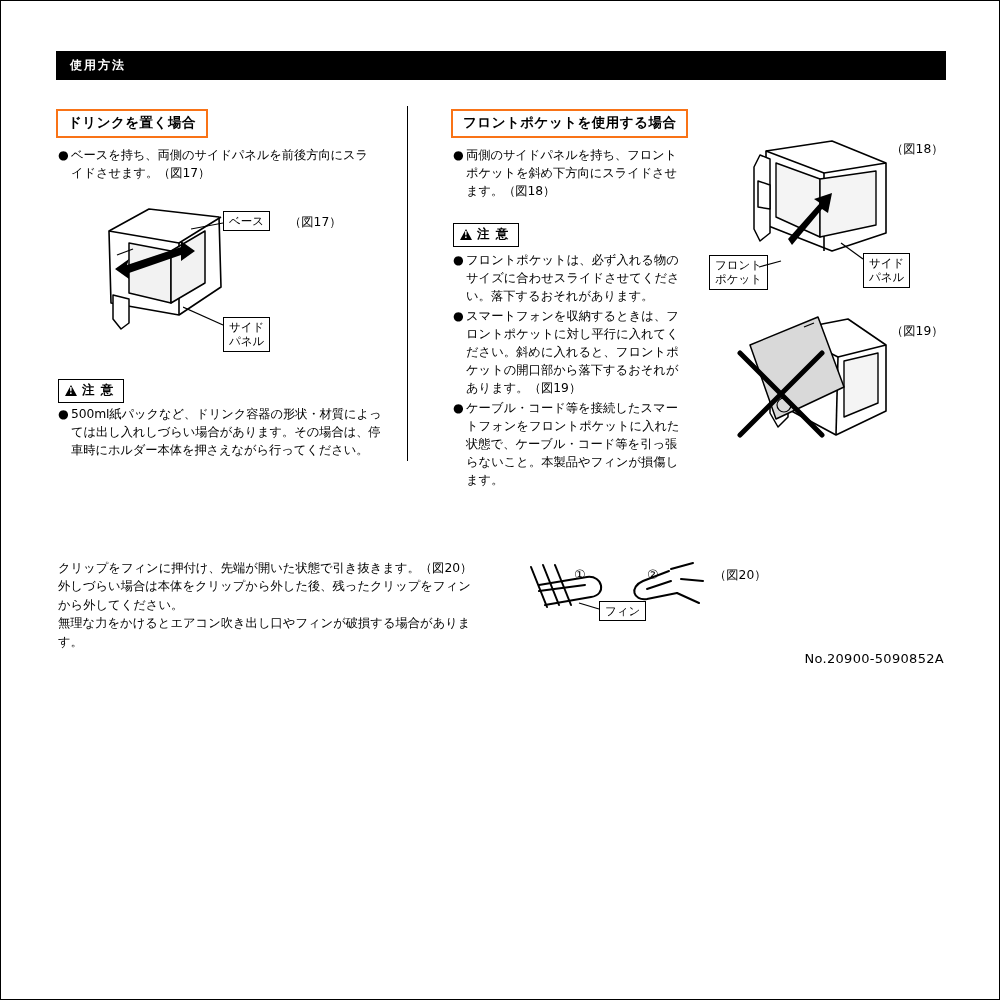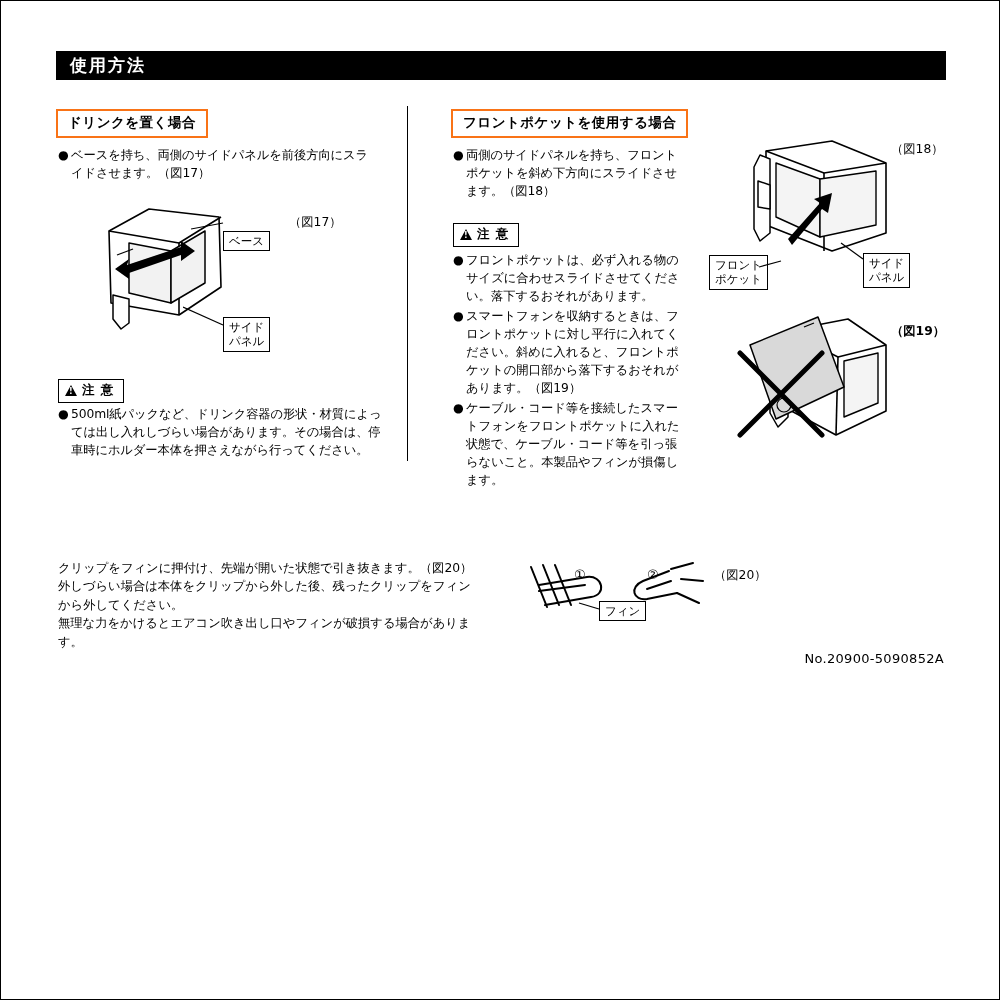--- a/index.html
+++ b/index.html
@@ -23,21 +23,21 @@
     box-sizing: border-box;
     border: 1px solid #000;
     background: #fff;
   }
 
   
   .section-bar {
     position: absolute;
     background: #000;
     color: #fff;
-    font-size: 17px;
+    font-size: 12px;
     font-weight: bold;
     letter-spacing: 2px;
     display: flex;
     align-items: center;
     padding-left: 14px;
     box-sizing: border-box;
   }
   #bar-usage { left: 55px; top: 50px; width: 890px; height: 29px; }
   #bar-install { left: 55px; top: 510px; width: 890px; height: 29px; }
 
@@ -200,21 +200,21 @@
       <path d="M46 64 L62 58"></path>
     </g>
 
     <g fill="#000">
       <path d="M56 74 L110 56 L110 50 L124 60 L110 70 L110 64 L58 82 L58 88 L44 78 L58 68 Z"></path>
     </g>
   </svg>
 
   <div class="fig-label" style="left:288px; top:213px;">（図17）</div>
 
-  <div class="call-box" style="left:222px; top:210px;margin-top:20px;">ベース</div>
+  <div class="call-box" style="left:222px; top:210px;">ベース</div>
   <svg class="drawing" style="left:190px; top:214px;" width="40" height="18">
     <line x1="0" y1="14" x2="32" y2="8" stroke="#000" stroke-width="1.2"></line>
   </svg>
 
   <div class="call-box" style="left:222px; top:316px; text-align:left;">サイド<br>パネル</div>
   <svg class="drawing" style="left:182px; top:300px;" width="44" height="30">
     <line x1="0" y1="6" x2="40" y2="24" stroke="#000" stroke-width="1.2"></line>
   </svg>
 
   <div class="caution-head" id="caution-drink">
@@ -305,21 +305,21 @@
       <circle cx="58" cy="104" r="7"></circle>
       <line x1="78" y1="26" x2="88" y2="22"></line>
     </g>
 
     <g stroke="#000" stroke-width="5" stroke-linecap="round">
       <line x1="14" y1="52" x2="96" y2="134"></line>
       <line x1="96" y1="52" x2="14" y2="134"></line>
     </g>
   </svg>
 
-  <div class="fig-label" style="left:890px; top:322px;font-weight:bold;">（図19）</div>
+  <div class="fig-label" style="left:890px; top:322px;">（図19）</div>
 
 
   <div id="txt-install">
     <div>クリップをフィンに押付け、先端が開いた状態で引き抜きます。（図20）</div>
     <div>外しづらい場合は本体をクリップから外した後、残ったクリップをフィンから外してください。</div>
     <div>無理な力をかけるとエアコン吹き出し口やフィンが破損する場合があります。</div>
   </div>
 
   <svg class="drawing" style="left:520px; top:558px;" width="200" height="80" viewBox="0 0 200 80">
     <g fill="none" stroke="#000" stroke-width="2" stroke-linecap="round">

